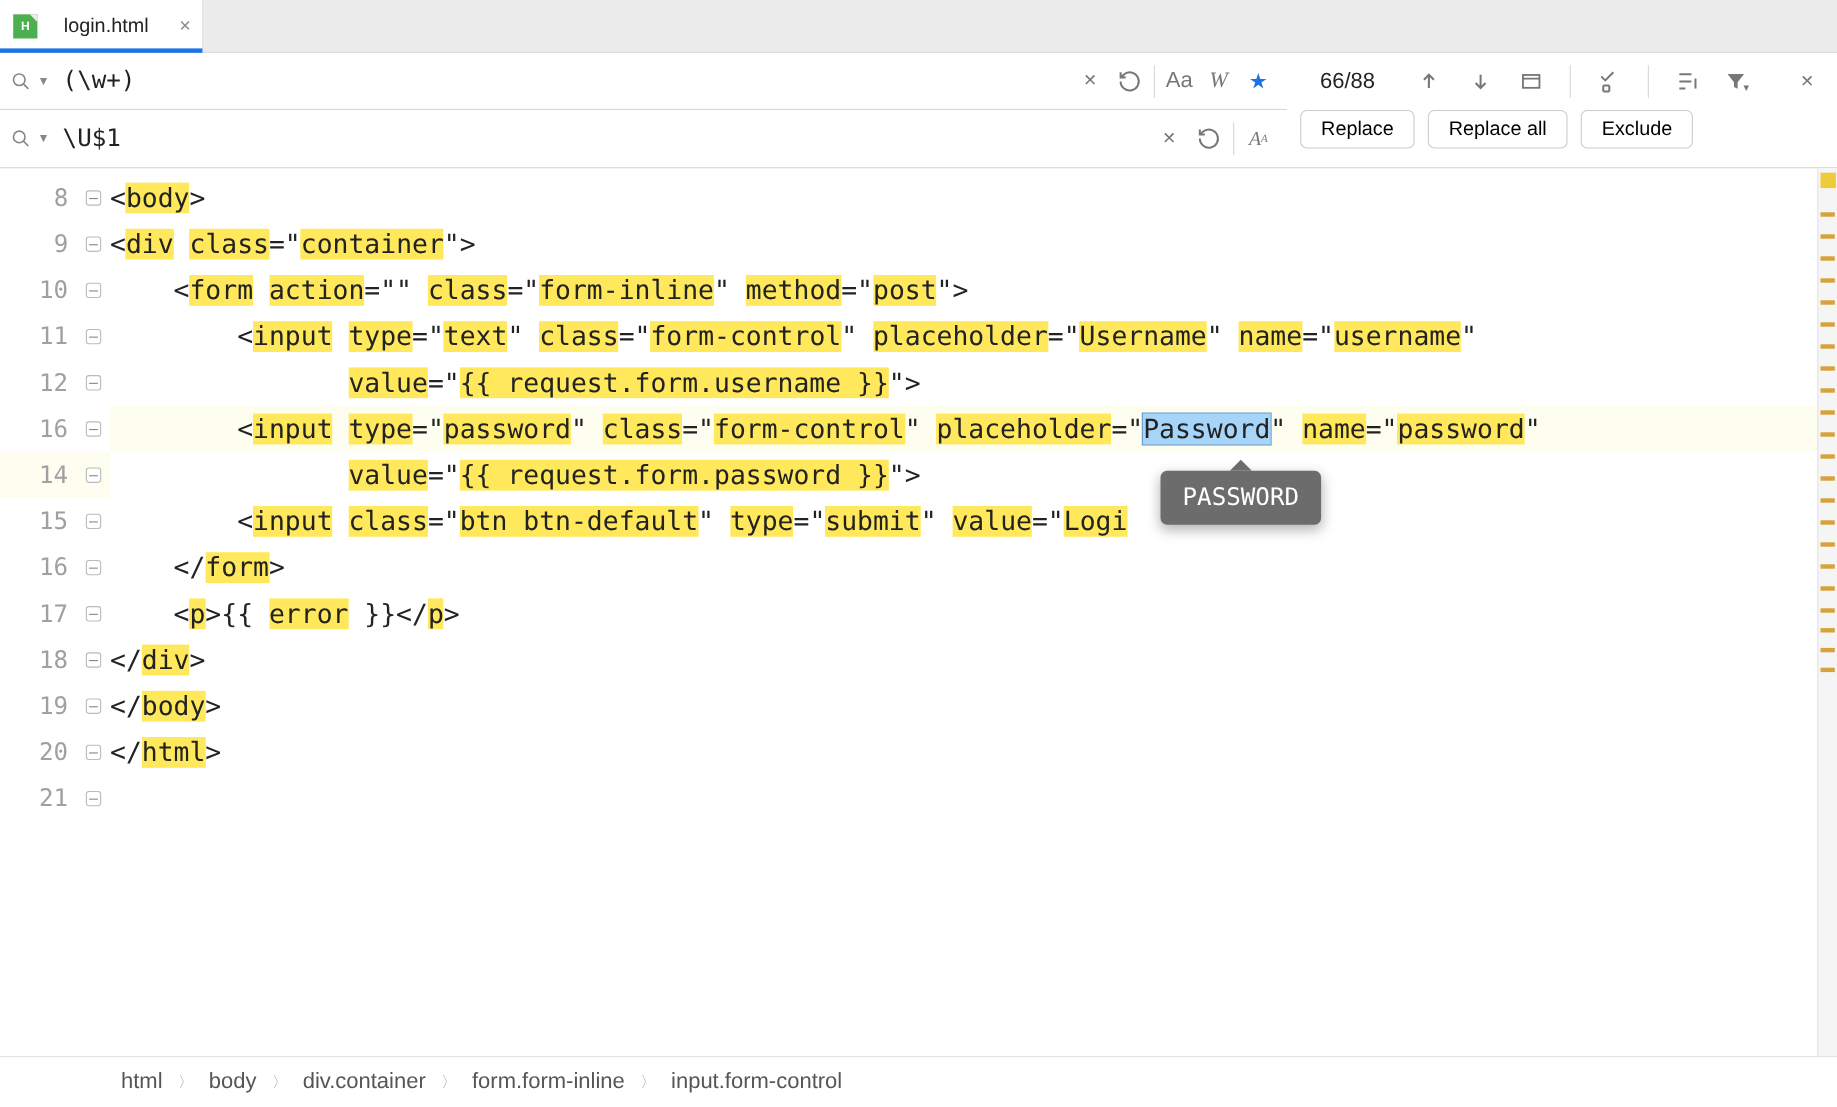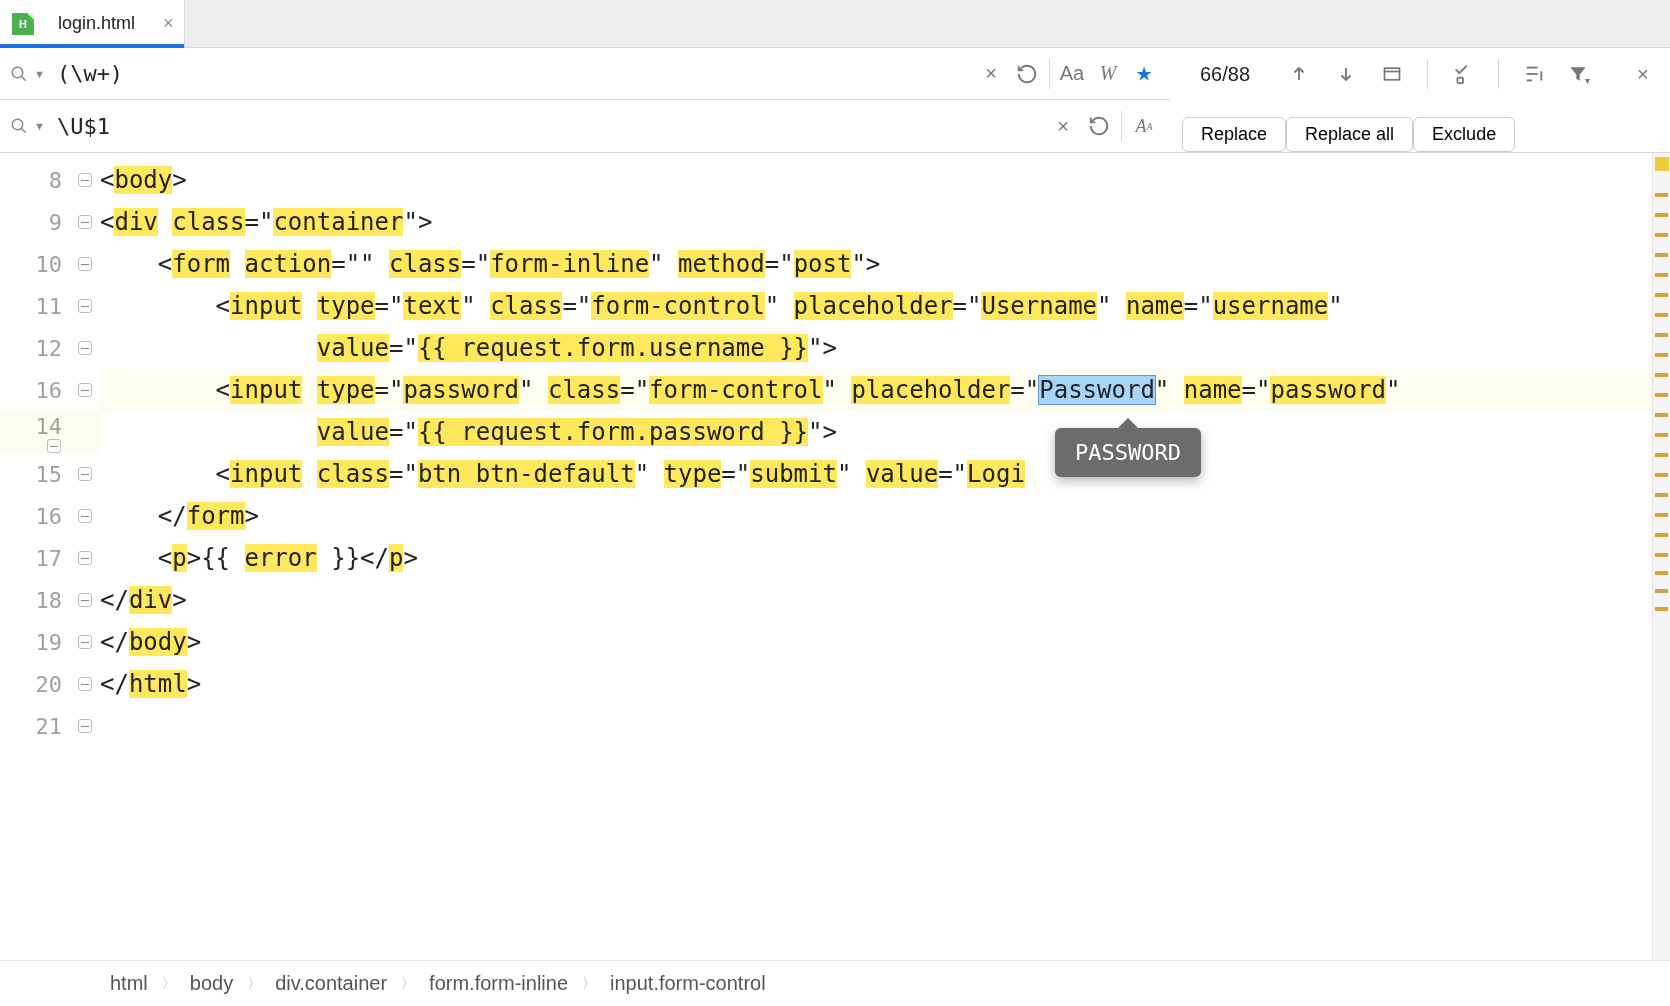--- a/index.html
+++ b/index.html
@@ -118,23 +118,23 @@
   padding:0 12px;
   gap:16px;
 }
 .match-count {
   font-size:20px;
   padding:0 18px;
 }
 .replace-row {
   height:52px;
   display:flex;
-  align-items:flex-end;
+  align-items:flex-start;
   padding:0 12px;
-  gap:0;
+  gap:12px;
 }
 .btn {
   background:#fff;
   border:1px solid #ccc;
   border-radius:6px;
   padding: 6px 18px;
   font-size:18px;
   cursor:pointer;
 }
 
@@ -160,21 +160,21 @@
   margin-left:16px;
   position:relative;
   background:#fff;
 }
 .gline .fold::before {
   content:'';
   position:absolute;
   left:2px; right:2px; top:50%;
   height:1px; background:#888;
 }
-.gline.current { background:#fdfdf0;flex-direction:column; }
+.gline.current { background:#fdfdf0; }
 
 .code-area {
   flex:1;
   font-family: "SF Mono","Menlo","Consolas",monospace;
   font-size: 24px;
   padding-top:6px;
   position:relative;
   color:#222;
 }
 .cline { height:42px; line-height:42px; white-space:pre; }

